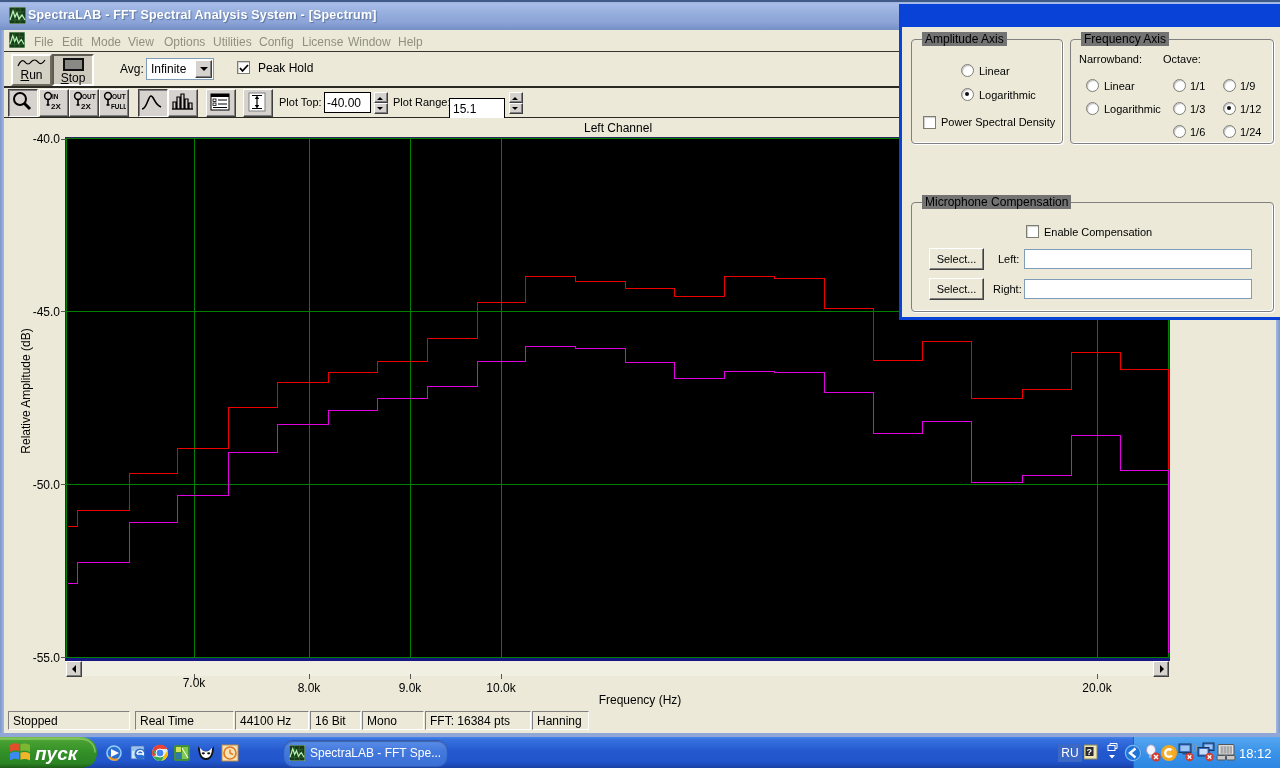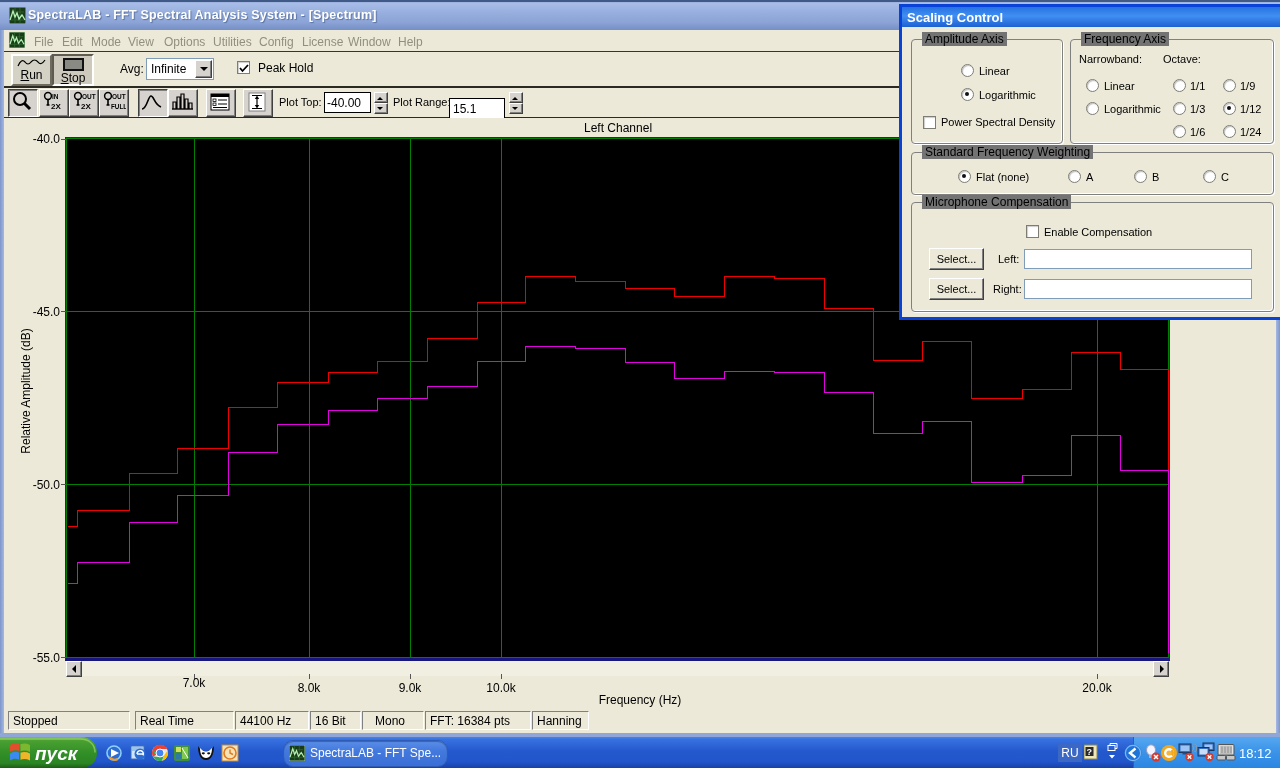--- a/index.html
+++ b/index.html
@@ -193,34 +193,31 @@
  <div class="sunken abs" style="left:131px;top:3px;width:97px;height:17px;">
       <div style="padding:2px 0 0 4px;font-size:12px;">Real Time</div>
     </div>
  <div class="sunken abs" style="left:231px;top:3px;width:72px;height:17px;">
       <div style="padding:2px 0 0 4px;font-size:12px;">44100 Hz</div>
     </div>
  <div class="sunken abs" style="left:306px;top:3px;width:49px;height:17px;">
       <div style="padding:2px 0 0 4px;font-size:12px;">16 Bit</div>
     </div>
  <div class="sunken abs" style="left:358px;top:3px;width:60px;height:17px;">
-      <div style="padding:2px 0 0 4px;font-size:12px;margin-left:8px;">Mono</div>
+      <div style="padding:2px 0 0 4px;font-size:12px;">Mono</div>
     </div>
  <div class="sunken abs" style="left:421px;top:3px;width:104px;height:17px;">
       <div style="padding:2px 0 0 4px;font-size:12px;">FFT: 16384 pts</div>
     </div>
  <div class="sunken abs" style="left:528px;top:3px;width:55px;height:17px;">
       <div style="padding:2px 0 0 4px;font-size:12px;">Hanning</div>
     </div>
 </div>
 
 <div class="abs" style="left:899px;top:4px;width:381px;height:316px;background:#0842d6;">
- <div class="abs" style="left:3px;top:3px;width:378px;height:20px;background:linear-gradient(#2573e2,#418ef3 45%,#1c61d2);color:#fff;font-weight:bold;font-size:13px;">
-      <div style="padding:3px 0 0 5px;">Scaling Control</div>
-    </div>
  <div class="abs" style="left:3px;top:23px;width:378px;height:290px;background:#ece9d8;">
 
   <div class="gb abs" style="left:9px;top:12px;width:150px;height:103px;">
         <div class="gbl">Amplitude Axis</div>
     <div class="abs" style="left:49px;top:24px;"><span class="radio"></span><span style="margin-left:5px;font-size:11px;vertical-align:2px;">Linear</span></div>
     <div class="abs" style="left:49px;top:48px;"><span class="radio on"></span><span style="margin-left:5px;font-size:11px;vertical-align:2px;">Logarithmic</span></div>
     <div class="abs" style="left:11px;top:76px;"><span class="cb"></span><span style="margin-left:5px;font-size:11px;vertical-align:3px;white-space:nowrap;">Power Spectral Density</span></div>
   </div>
 
   <div class="gb abs" style="left:168px;top:12px;width:202px;height:103px;">
@@ -230,27 +227,20 @@
     <div class="abs" style="left:15px;top:39px;"><span class="radio"></span><span style="margin-left:5px;font-size:11px;vertical-align:2px;">Linear</span></div>
     <div class="abs" style="left:15px;top:62px;"><span class="radio"></span><span style="margin-left:5px;font-size:11px;vertical-align:2px;">Logarithmic</span></div>
     <div class="abs" style="left:102px;top:39px;"><span class="radio"></span><span style="margin-left:4px;font-size:11px;vertical-align:2px;">1/1</span></div>
     <div class="abs" style="left:152px;top:39px;"><span class="radio"></span><span style="margin-left:4px;font-size:11px;vertical-align:2px;">1/9</span></div>
     <div class="abs" style="left:102px;top:62px;"><span class="radio"></span><span style="margin-left:4px;font-size:11px;vertical-align:2px;">1/3</span></div>
     <div class="abs" style="left:152px;top:62px;"><span class="radio on"></span><span style="margin-left:4px;font-size:11px;vertical-align:2px;">1/12</span></div>
     <div class="abs" style="left:102px;top:85px;"><span class="radio"></span><span style="margin-left:4px;font-size:11px;vertical-align:2px;">1/6</span></div>
     <div class="abs" style="left:152px;top:85px;"><span class="radio"></span><span style="margin-left:4px;font-size:11px;vertical-align:2px;">1/24</span></div>
   </div>
 
-  <div class="gb abs" style="left:9px;top:125px;width:361px;height:41px;">
-        <div class="gbl">Standard Frequency Weighting</div>
-    <div class="abs" style="left:46px;top:17px;"><span class="radio on"></span><span style="margin-left:5px;font-size:11px;vertical-align:2px;">Flat (none)</span></div>
-    <div class="abs" style="left:156px;top:17px;"><span class="radio"></span><span style="margin-left:5px;font-size:11px;vertical-align:2px;">A</span></div>
-    <div class="abs" style="left:222px;top:17px;"><span class="radio"></span><span style="margin-left:5px;font-size:11px;vertical-align:2px;">B</span></div>
-    <div class="abs" style="left:291px;top:17px;"><span class="radio"></span><span style="margin-left:5px;font-size:11px;vertical-align:2px;">C</span></div>
-  </div>
 
   <div class="gb abs" style="left:9px;top:175px;width:361px;height:108px;">
         <div class="gbl">Microphone Compensation</div>
     <div class="abs" style="left:114px;top:22px;"><span class="cb"></span><span style="margin-left:5px;font-size:11px;vertical-align:2px;">Enable Compensation</span></div>
     <div class="raised abs" style="left:17px;top:45px;width:53px;height:20px;background:#ece9d8;text-align:center;font-size:11px;">
           <div style="padding-top:4px;">Select...</div>
         </div>
     <div class="abs" style="left:86px;top:50px;font-size:11px;">Left:</div>
     <div class="sunken2 abs" style="left:112px;top:46px;width:226px;height:18px;"></div>
     <div class="raised abs" style="left:17px;top:75px;width:53px;height:20px;background:#ece9d8;text-align:center;font-size:11px;">

